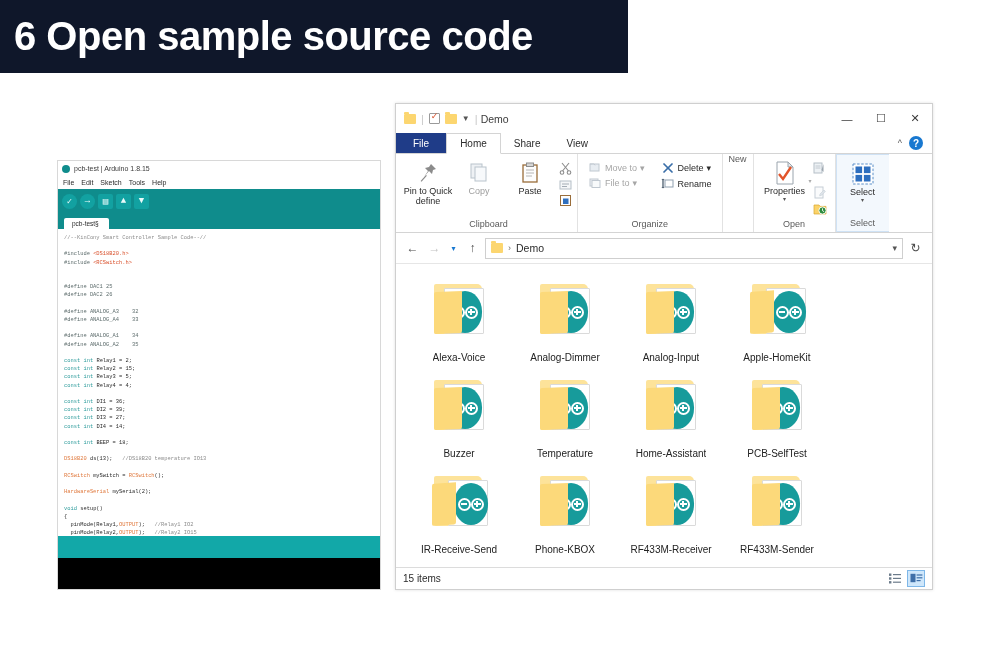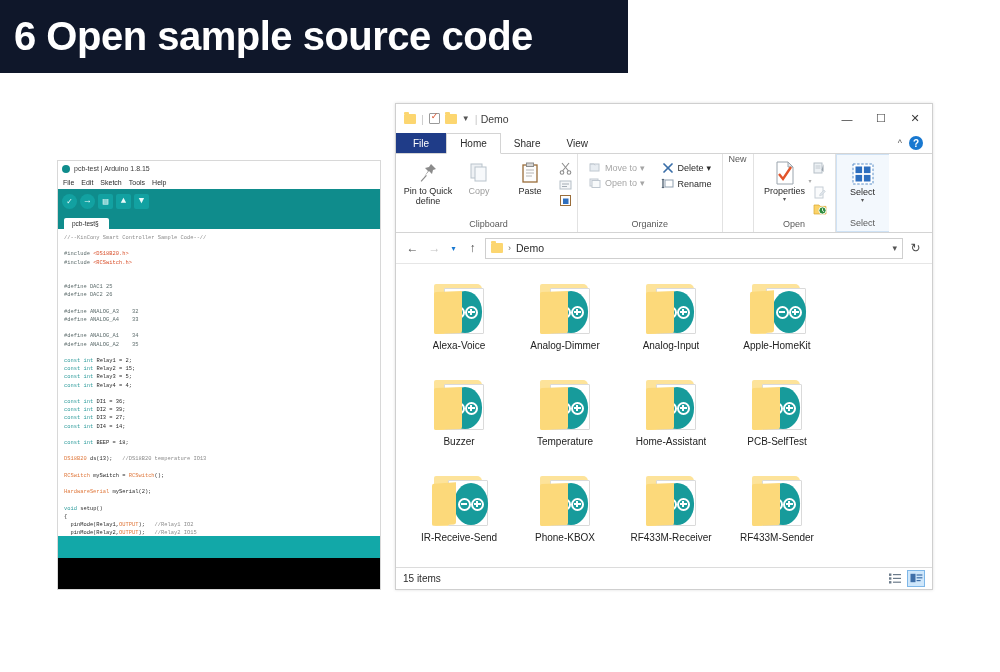--- a/index.html
+++ b/index.html
@@ -217,21 +217,21 @@
     display:flex; flex-wrap:wrap; align-content:flex-start;
     overflow:hidden;
   }
   .item {
     width:106px; height:96px;
     display:flex; flex-direction:column; align-items:center;
     padding-top:2px;
   }
   .item .ico { width:62px; height:60px; position:relative; }
   .item .nm {
-    margin-top:0; font-size:10px; color:#232323; text-align:center;
+    margin-top:12px; font-size:10px; color:#232323; text-align:center;
     max-width:104px; overflow:hidden; white-space:nowrap;
   }
   
   .fld { position:absolute; inset:0; }
   .fld .back {
     position:absolute; left:6px; top:4px; width:48px; height:50px;
     background:#fde39a; border-radius:2px 5px 2px 2px;
   }
   .fld .paper {
     position:absolute; left:16px; top:8px; width:40px; height:46px;
@@ -432,21 +432,21 @@
             <span>Move to</span>
             <span>▾</span>
           </div>
           <div class="smallbtn dim">
             <span class="gl">
               <svg width="12" height="11" viewBox="0 0 12 11">
                   <rect x="1" y="2" width="8" height="7" fill="#eef1f4" stroke="#c0c8d0"></rect>
                   <rect x="3" y="3.5" width="8" height="7" fill="#f8fafb" stroke="#c0c8d0"></rect>
                 </svg>
             </span>
-            <span>Open to</span>
+            <span>File to</span>
             <span>▾</span>
           </div>
         </div>
         <div class="smallcol" style="margin-left:9px;">
           <div class="smallbtn">
             <span class="gl">
               <svg width="12" height="12" viewBox="0 0 12 12">
                   <g stroke="#3a6ea8" stroke-width="1.7" stroke-linecap="round">
                     <line x1="2" y1="2" x2="10" y2="10"></line>
                     <line x1="10" y1="2" x2="2" y2="10"></line>

